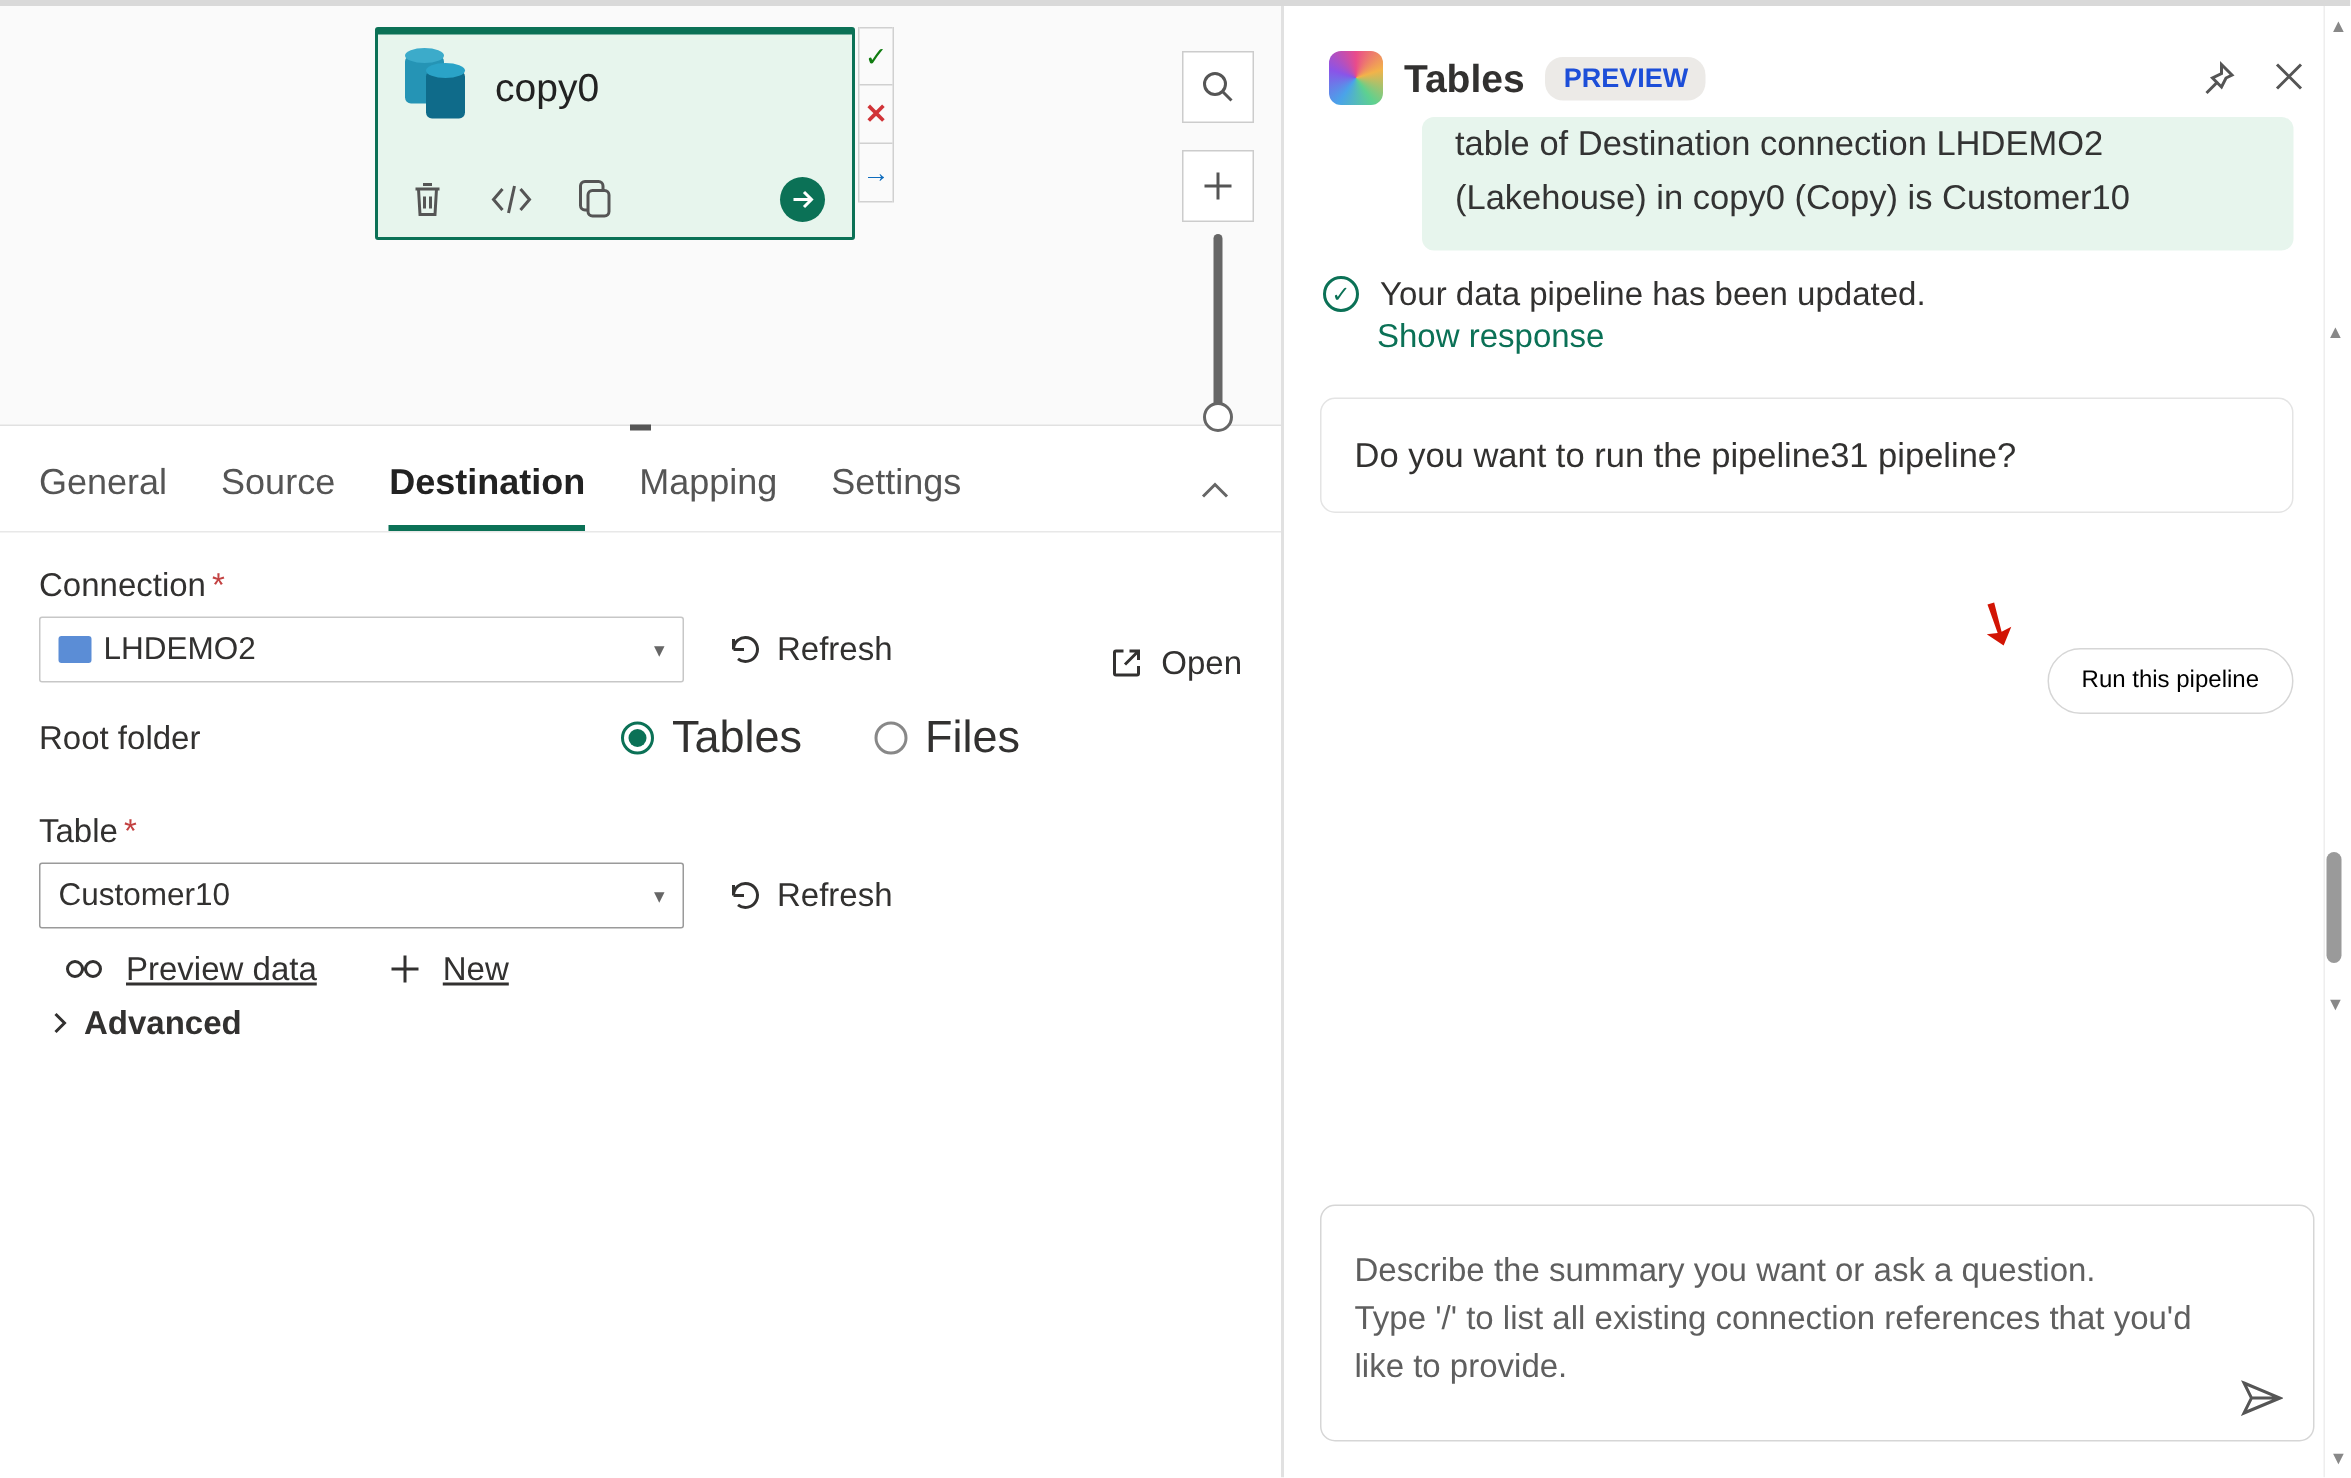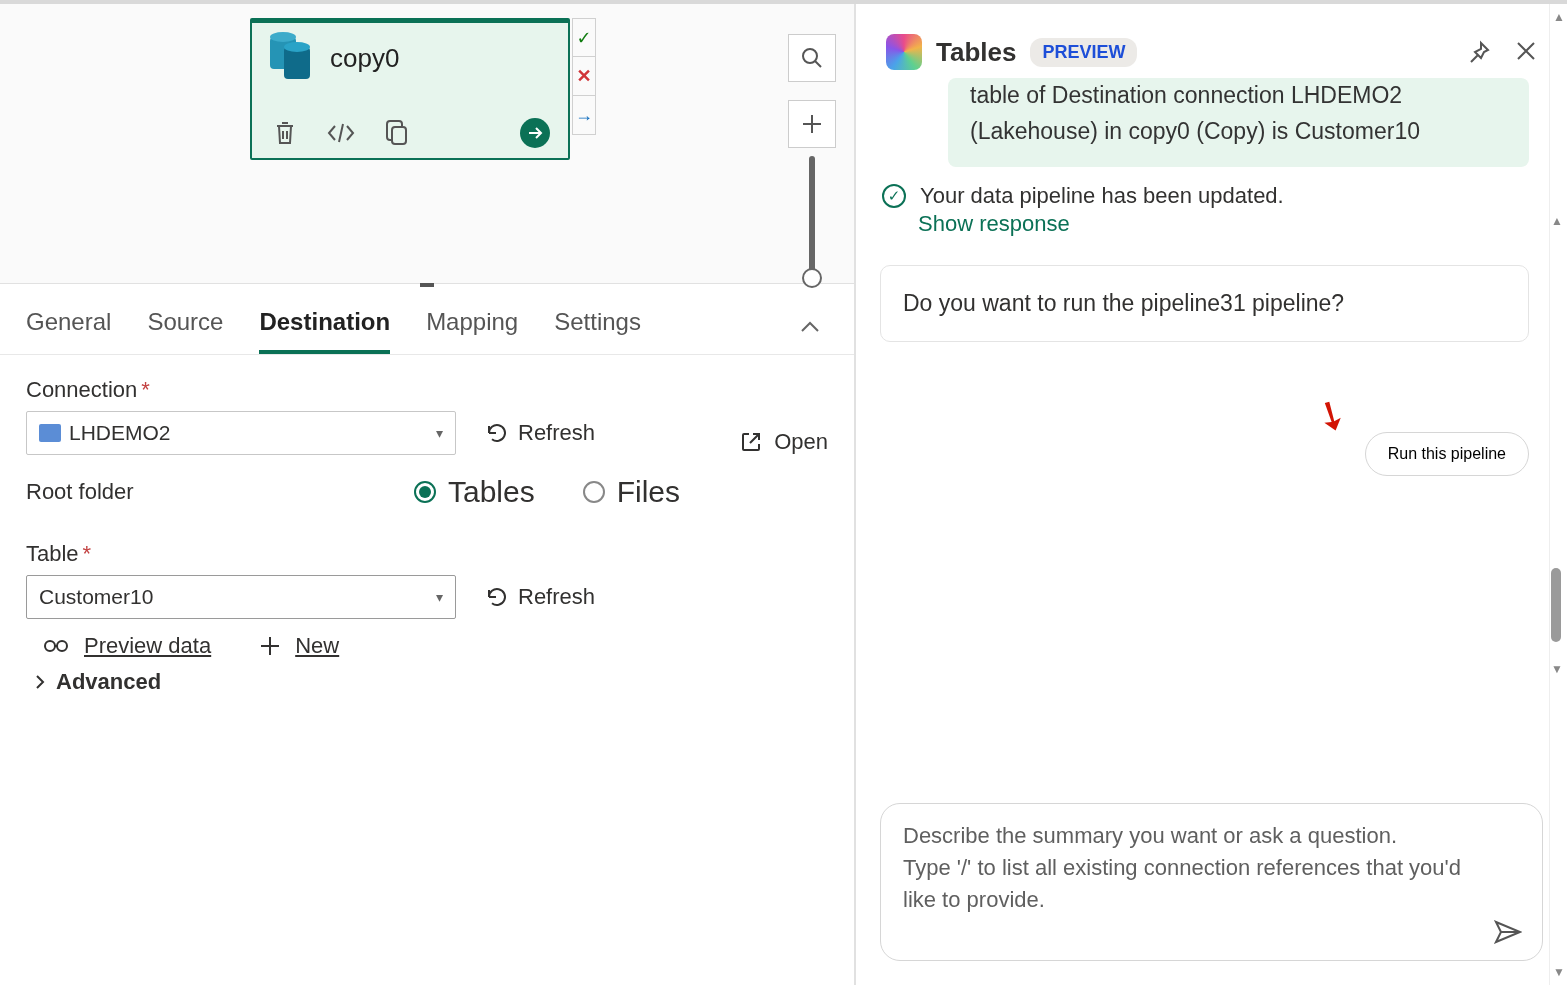--- a/index.html
+++ b/index.html
@@ -430,22 +430,22 @@
   right: 180px;
   top: -40px;
   color: #d21404;
   font-size: 40px;
   transform: rotate(28deg);
 }
 
 .composer {
   margin: 18px 24px 24px 24px;
   border: 1px solid #d6d6d6;
-  border-radius: 20px;
-  padding: 16px 60px 18px 22px;
+  border-radius: 10px;
+  padding: 27px 60px 18px 22px;
   position: relative;
   min-height: 158px;
 }
 .composer .ph {
   color: #5f5f5f;
   font-size: 22px;
   line-height: 1.45;
 }
 .send-icon {
   position: absolute;

